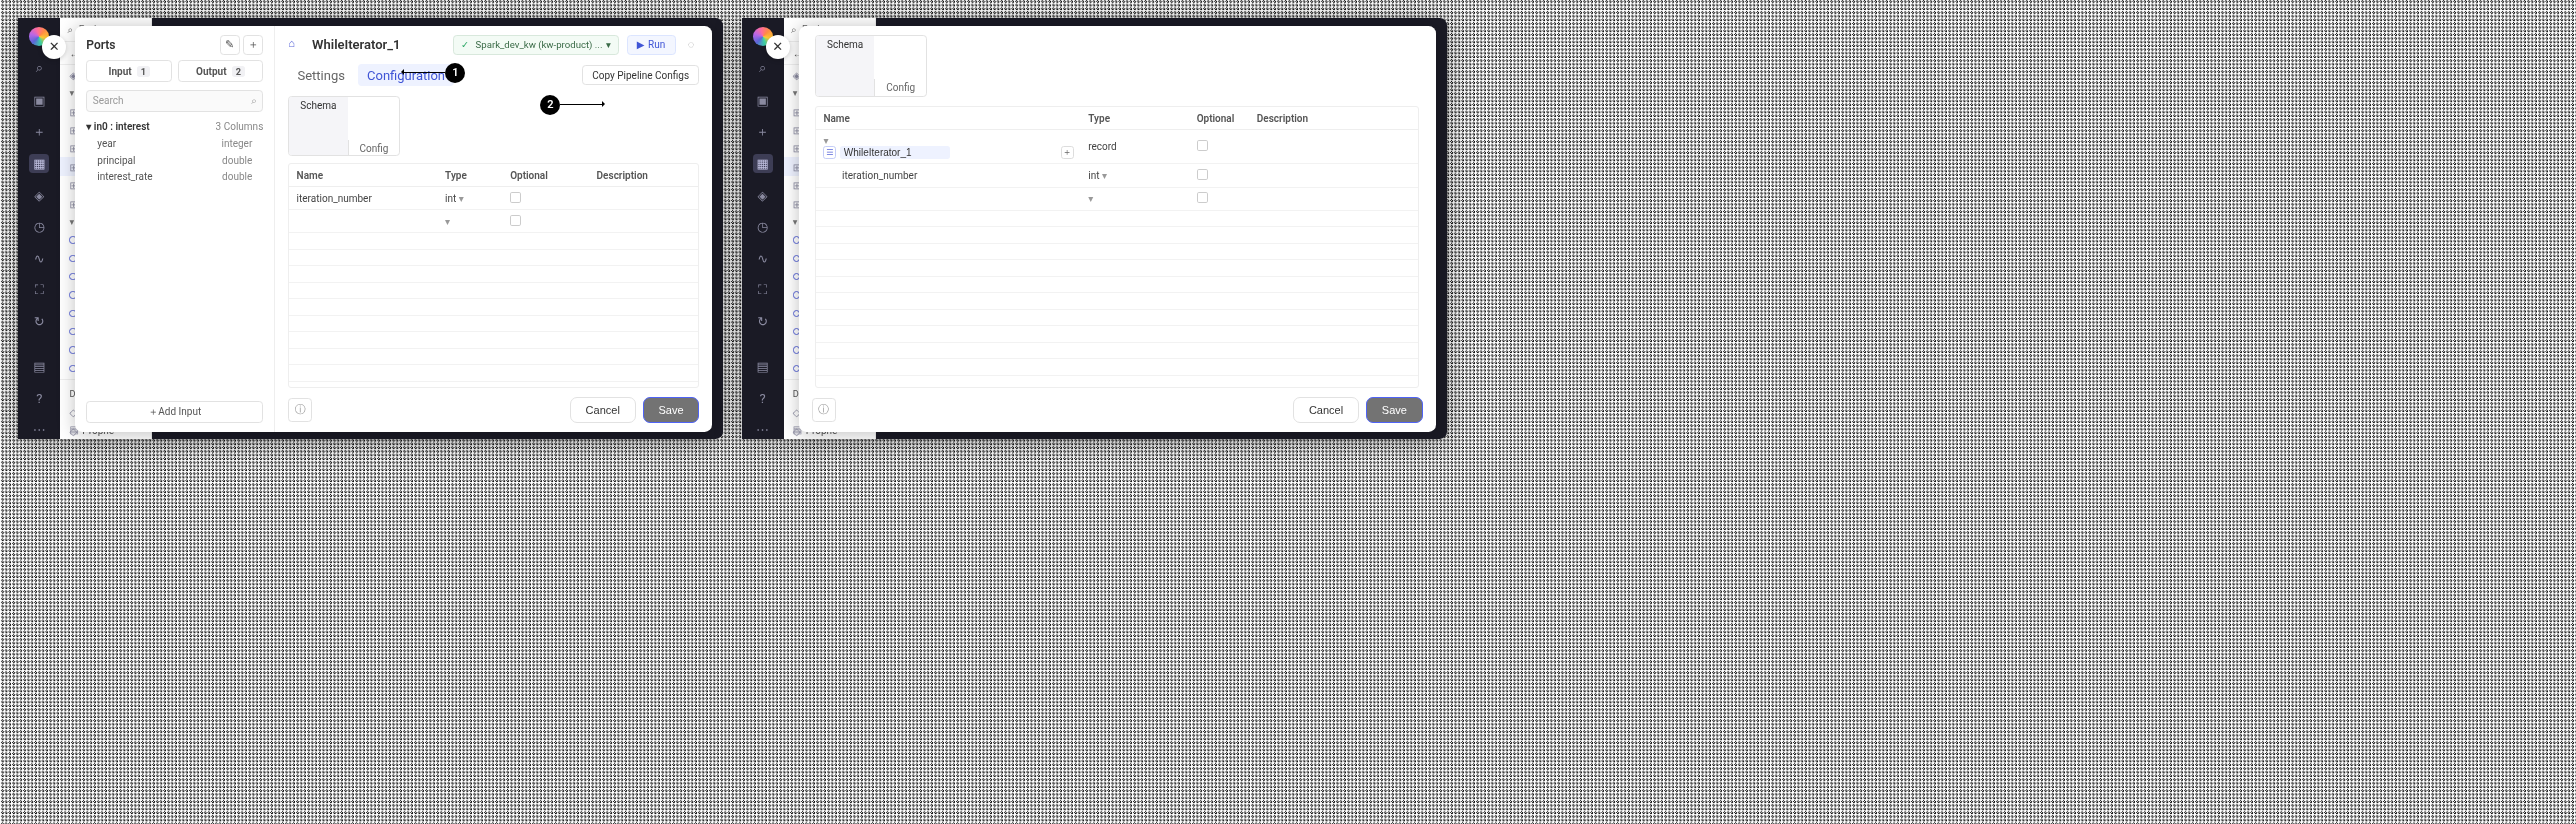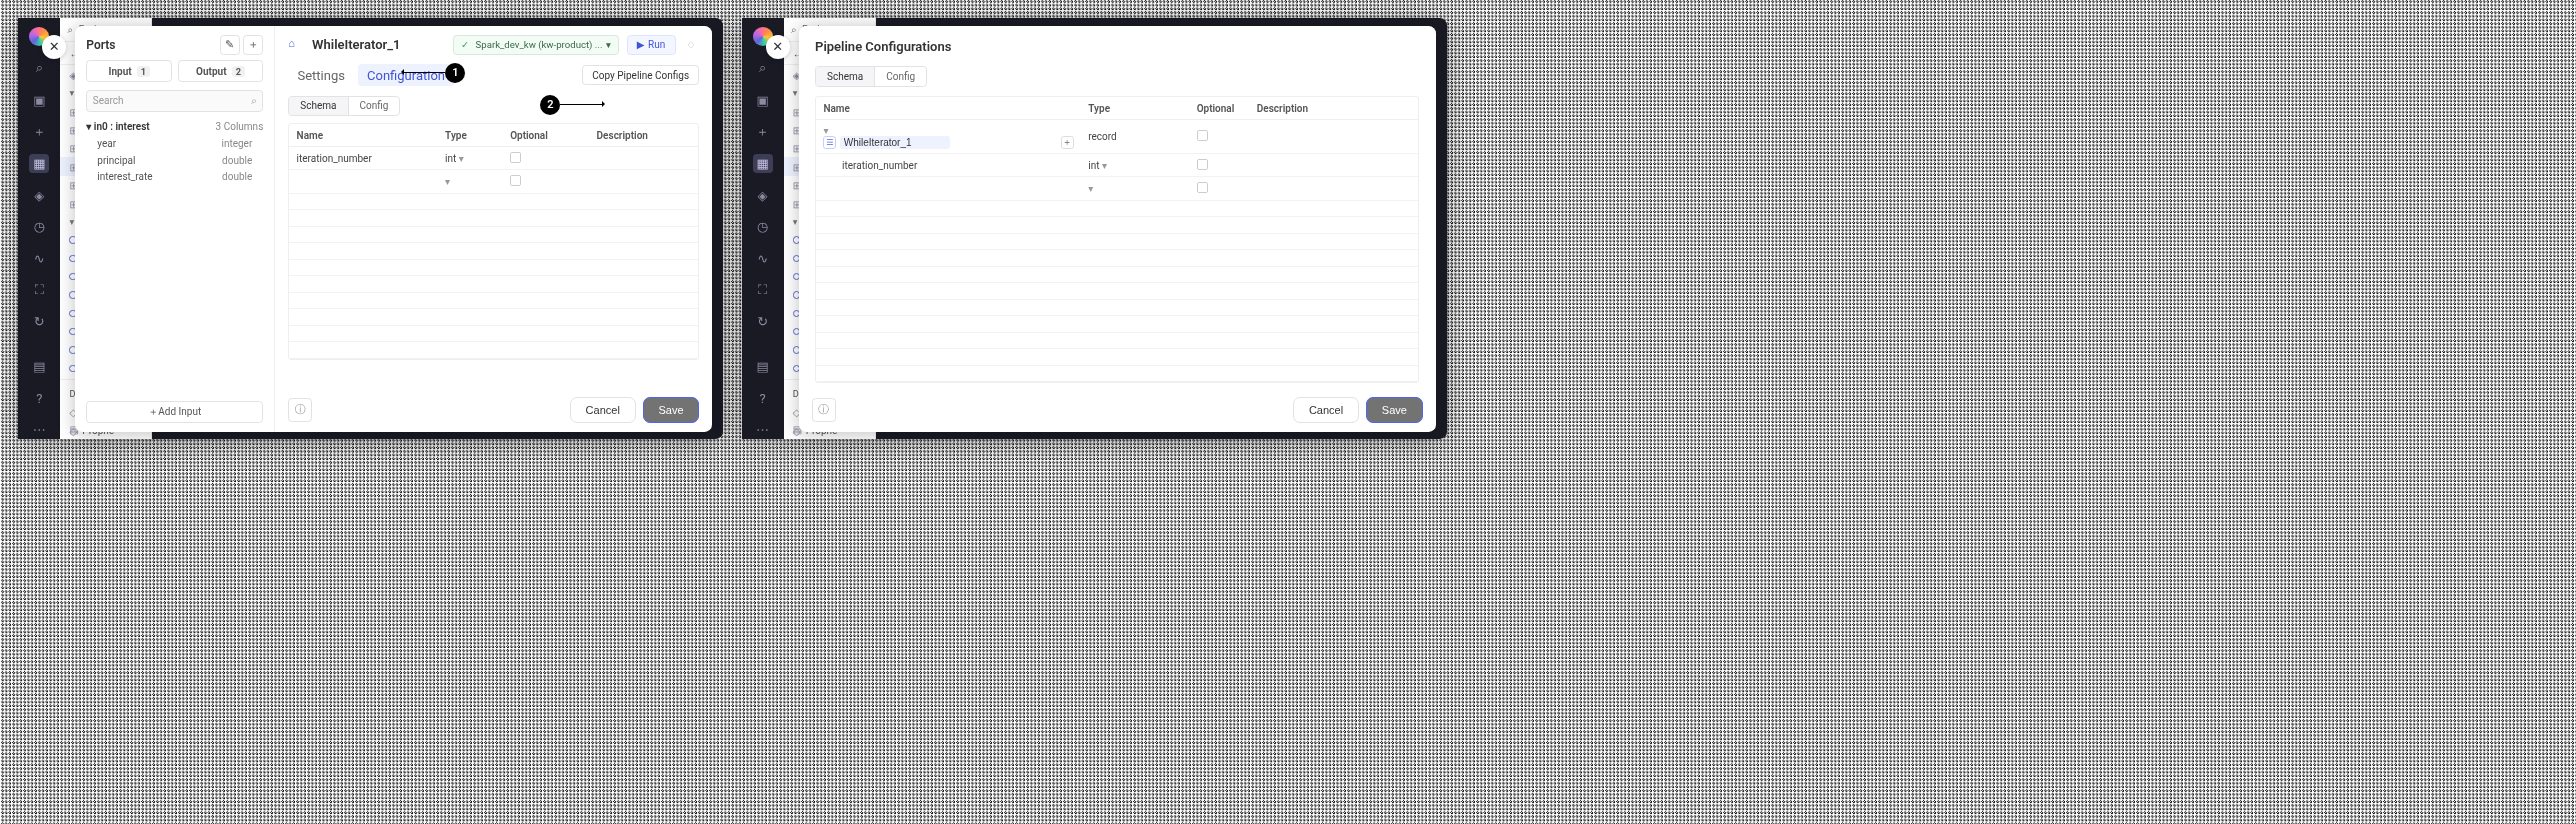--- a/index.html
+++ b/index.html
@@ -50,21 +50,21 @@
   .run-btn { border:0.9px solid #dce5ff; background:#f3f6ff; color:#4055d6; border-radius:3.7px; height:20px; padding:0 9.2px; display:flex; align-items:center; gap:3.7px; font-size:10px; cursor:pointer;}
   .info-ic { width:16.5px; height:16.5px; color:#999; cursor:pointer; display:flex; align-items:center; justify-content:center;}
   .toolbar { display:flex; align-items:center; padding:3.7px 13px; gap:3.7px; }
   .tab { padding:3.7px 9.2px; font-size:13px; border-radius:3.7px; cursor:pointer; color:#666;}
   .tab.active { background:#eef2ff; color:#4055d6;}
   .toolbar .grow { flex:1; }
   .copy-btn { border:0.9px solid #e2e2e2; border-radius:3.7px; padding:3.7px 9.2px; font-size:10px; cursor:pointer; color:#333;}
   .subtabs { display:flex; margin:5.5px 13px 0; border:0.9px solid #e2e2e2; border-radius:3.7px; width:fit-content; overflow:hidden;}
   .subtab { padding:3.7px 11px; font-size:10px; cursor:pointer; color:#666;}
   .subtab.active { background:#f5f5f8; color:#333;}
-  .subtab + .subtab { border-left:0.9px solid #e2e2e2; }
+  .subtab + .subtab { border-left:0.9px solid #e2e2e2;margin-top:43px; }
   .grid { margin:7.3px 13px 0; border:0.9px solid #eee; border-radius:3px; overflow:hidden;}
   .grid table { width:100%; border-collapse:collapse; font-size:10px;}
   .grid th { text-align:left; padding:5.5px 7.3px; font-weight:600; color:#555; border-bottom:0.9px solid #eee;}
   .grid td { padding:4.6px 7.3px; border-bottom:0.9px solid #f2f2f2; color:#444; height:18.3px;}
   .grid tr.empty td { height:16.5px; }
   .chev { color:#999; cursor:pointer; display:inline-block; width:11px;}
   .ck { display:inline-block; width:11px; height:11px; border:0.9px solid #ccc; border-radius:1.8px;}
   .footer { display:flex; align-items:center; padding:9.2px 13px; gap:7.3px; margin-top:auto;}
   .footer .info-ic { border:0.9px solid #e2e2e2; border-radius:3.7px; width:24px; height:24px;}
   .footer .grow { flex:1; }
@@ -454,23 +454,20 @@
     </div>
 
     <div class="bottom-trace">
       <span>▤</span>
       <span>↗</span>
     </div>
 
     <div class="modal2">
       <div class="close">✕</div>
 
-      <div class="m2-head">
-        <h3>Pipeline Configurations</h3>
-      </div>
 
       <div class="subtabs" style="margin:9.2px 16.5px 0;">
         <div class="subtab active">Schema</div>
         <div class="subtab">Config</div>
       </div>
 
       <div class="grid" style="margin:9.2px 16.5px 0;">
         <table>
           <thead>
             <tr>

